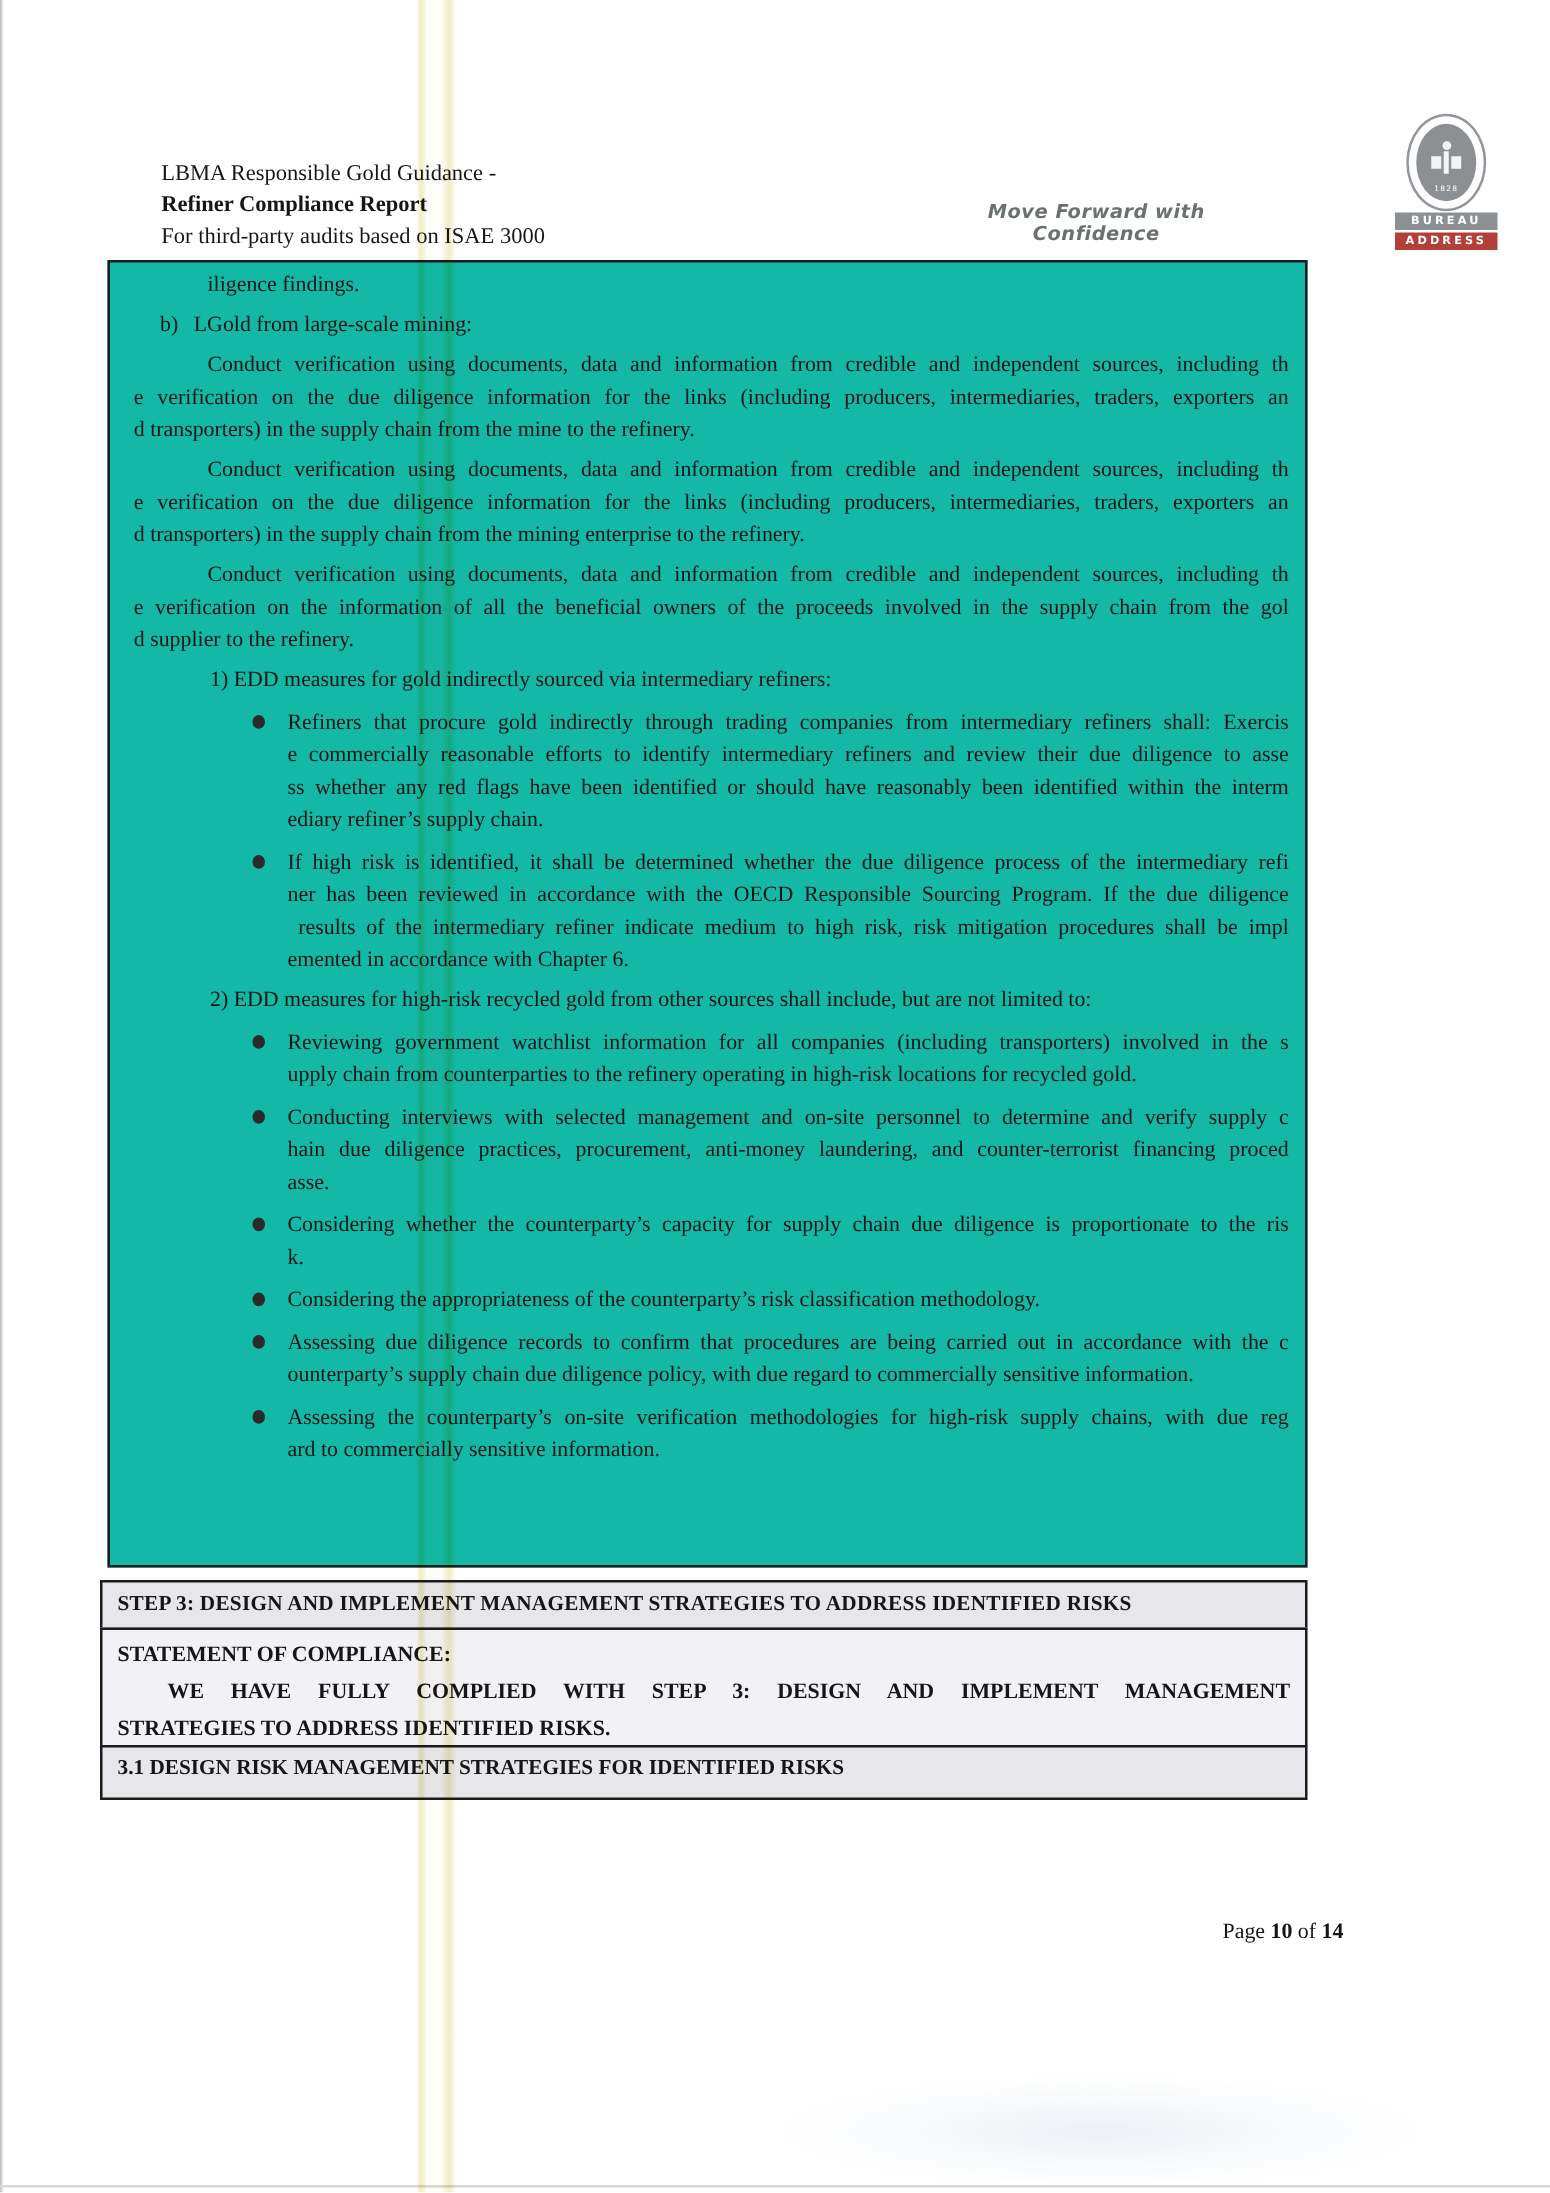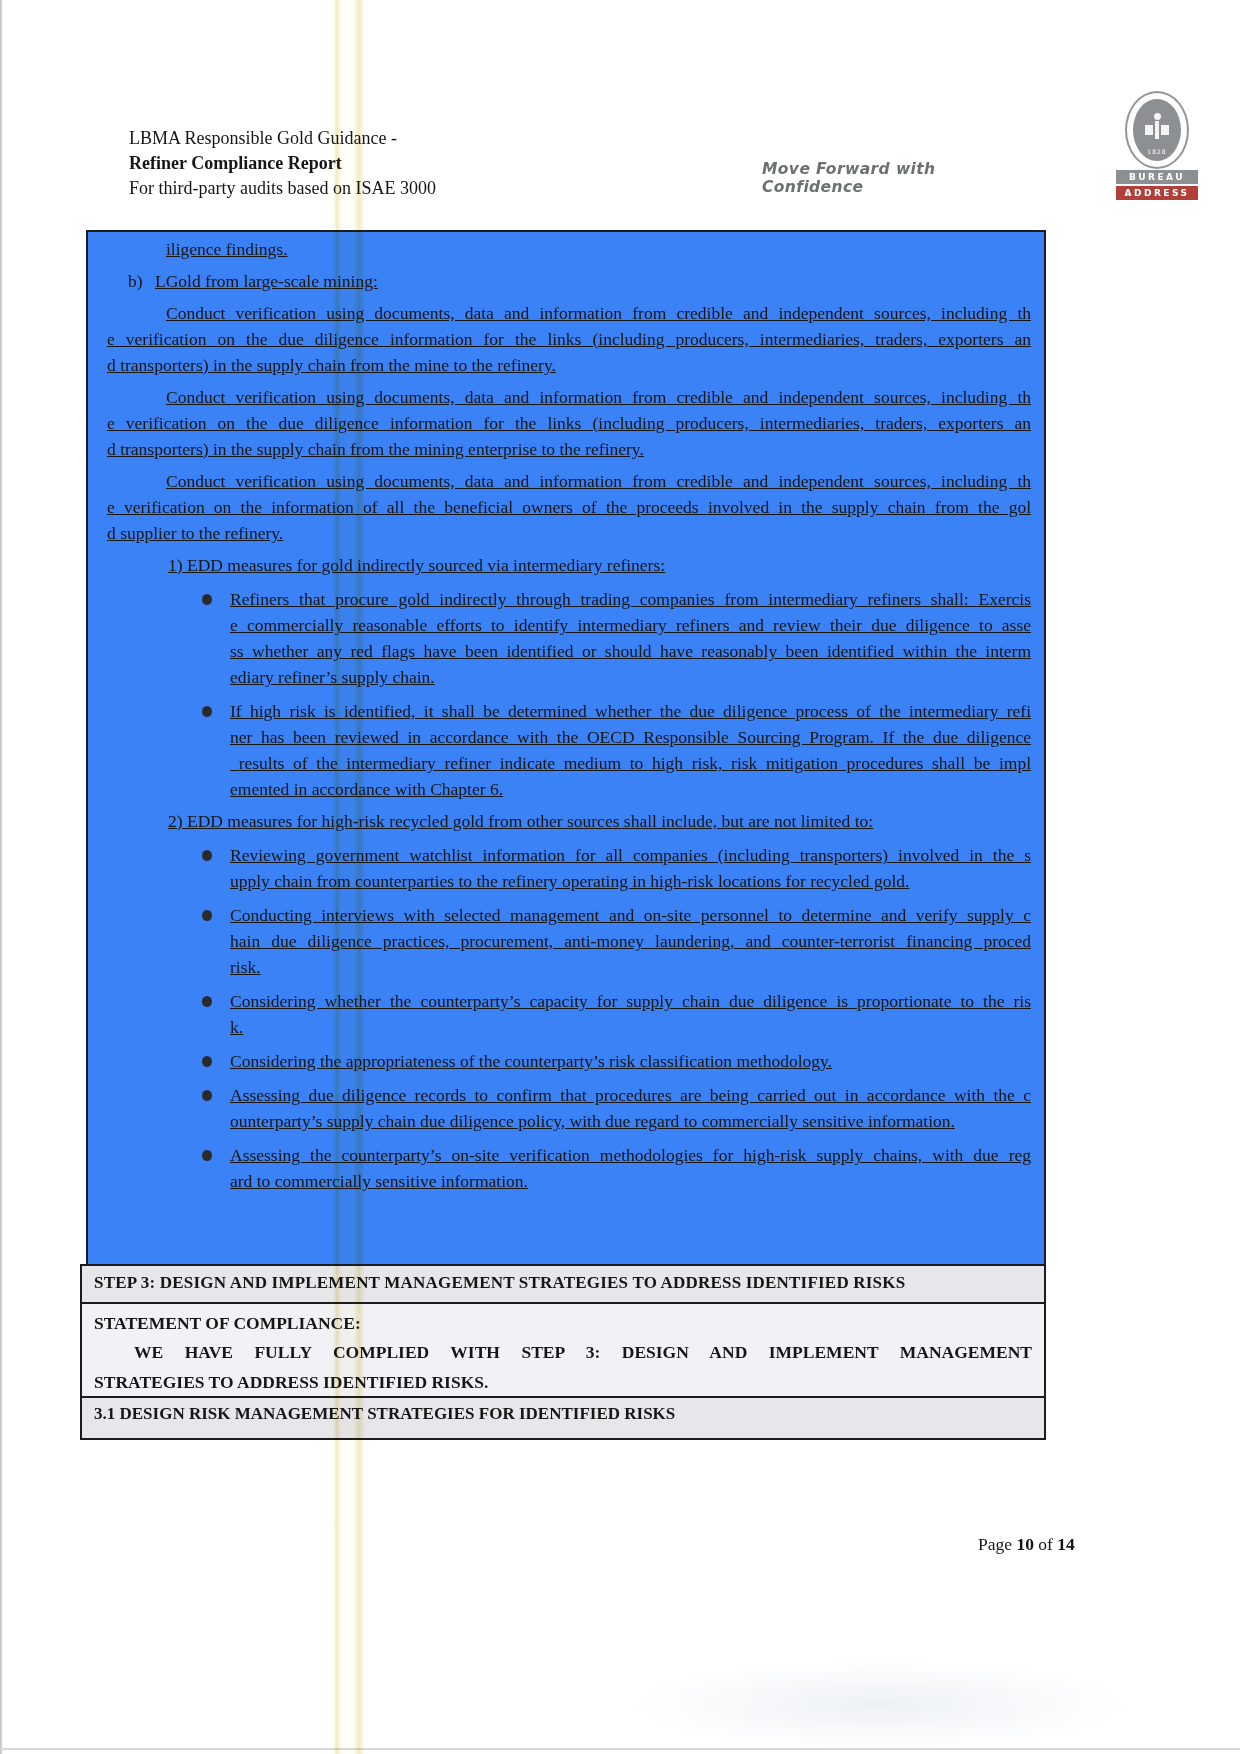--- a/index.html
+++ b/index.html
@@ -20,21 +20,21 @@
   }
   .smudge { position:absolute; left:620px; top:1660px; width:520px; height:90px;
     background:radial-gradient(ellipse at center, rgba(190,205,222,0.28), rgba(190,205,222,0) 70%);
     pointer-events:none; }
 
   
   .hdr { position:absolute; left:129px; top:126px; font-size:18px; line-height:25px; }
   .hdr .b { font-weight:bold; }
   .tagline { position:absolute; left:762px; top:160px; width:230px;
     font-family:"DejaVu Sans", sans-serif; font-weight:bold; font-style:italic;
-    font-size:15.5px; color:#6a7170; letter-spacing:0.4px; }
+    font-size:15.5px; color:#6a7170; letter-spacing:0.4px;text-align:center; }
 
   
   .bv { position:absolute; left:1116px; top:91px; width:82px; }
   .bv-emblem { width:60px; height:74px; margin:0 auto; border:2px solid #93959a;
     border-radius:50%; position:relative; background:#fdfdfd; }
   .bv-inner { position:absolute; left:6px; top:6px; right:6px; bottom:6px;
     background:#8d9092; border-radius:50%; }
   .bv-head { position:absolute; left:50%; top:14px; width:7px; height:7px; margin-left:-3.5px;
     background:#f4f4f4; border-radius:50%; }
   .bv-body { position:absolute; left:50%; top:22px; width:4px; height:18px; margin-left:-2px; background:#f4f4f4; }
@@ -42,23 +42,23 @@
   .bv-arm2 { position:absolute; right:12px; top:26px; width:8px; height:10px; background:#f4f4f4; }
   .bv-year { position:absolute; bottom:6px; left:0; width:100%; text-align:center;
     color:#fff; font-family:"DejaVu Sans", sans-serif; font-size:6px; letter-spacing:1px; }
   .bv-box { margin-top:1px; height:14px; text-align:center; line-height:14px;
     font-family:"DejaVu Sans", sans-serif; font-weight:bold; font-size:9px;
     color:#ffffff; letter-spacing:2.5px; }
   .bv-box.gray { background:#8d9092; }
   .bv-box.red  { background:#b1403a; margin-top:2px; }
 
   
-  .mainbox { position:absolute; left:86px; top:230px; width:960px; height:1046px;
-    box-sizing:border-box; border:2px solid #1c1c1c; background:#3b82f6;
-    padding:4px 13px 0 19px; font-size:17.5px;text-decoration:underline; }
+  .mainbox { position:absolute; left:86px; top:208px; width:960px; height:1046px;
+    box-sizing:border-box; border:2px solid #1c1c1c; background:#14b8a6;
+    padding:4px 13px 0 19px; font-size:17.5px; }
   .line { line-height:26px; min-height:26px; white-space:pre-wrap; }
   .j { text-align:justify; text-align-last:justify; }
   .blk { margin-top:6px; }
   .blk:first-child { margin-top:0; }
   .cont { margin-left:59px; }
   .item { margin-left:21px; }
   .item .lbl { display:inline-block; min-width:27px; }
   .num { margin-left:61px; }
   .para .line.first { text-indent:59px; }
   .bullet { position:relative; padding-left:123px; margin-top:8px; }
@@ -147,21 +147,21 @@
     <div class="blk line num">2) EDD measures for high-risk recycled gold from other sources shall include, but are not limited to:</div>
     <div class="blk bullet">
       <span class="dot"></span>
       <div class="line j">Reviewing government watchlist information for all companies (including transporters) involved in the s</div>
       <div class="line">upply chain from counterparties to the refinery operating in high-risk locations for recycled gold.</div>
     </div>
     <div class="blk bullet">
       <span class="dot"></span>
       <div class="line j">Conducting interviews with selected management and on-site personnel to determine and verify supply c</div>
       <div class="line j">hain due diligence practices, procurement, anti-money laundering, and counter-terrorist financing proced</div>
-      <div class="line">risk.</div>
+      <div class="line">asse.</div>
     </div>
     <div class="blk bullet">
       <span class="dot"></span>
       <div class="line j">Considering whether the counterparty’s capacity for supply chain due diligence is proportionate to the ris</div>
       <div class="line">k.</div>
     </div>
     <div class="blk bullet">
       <span class="dot"></span>
       <div class="line">Considering the appropriateness of the counterparty’s risk classification methodology.</div>
     </div>

